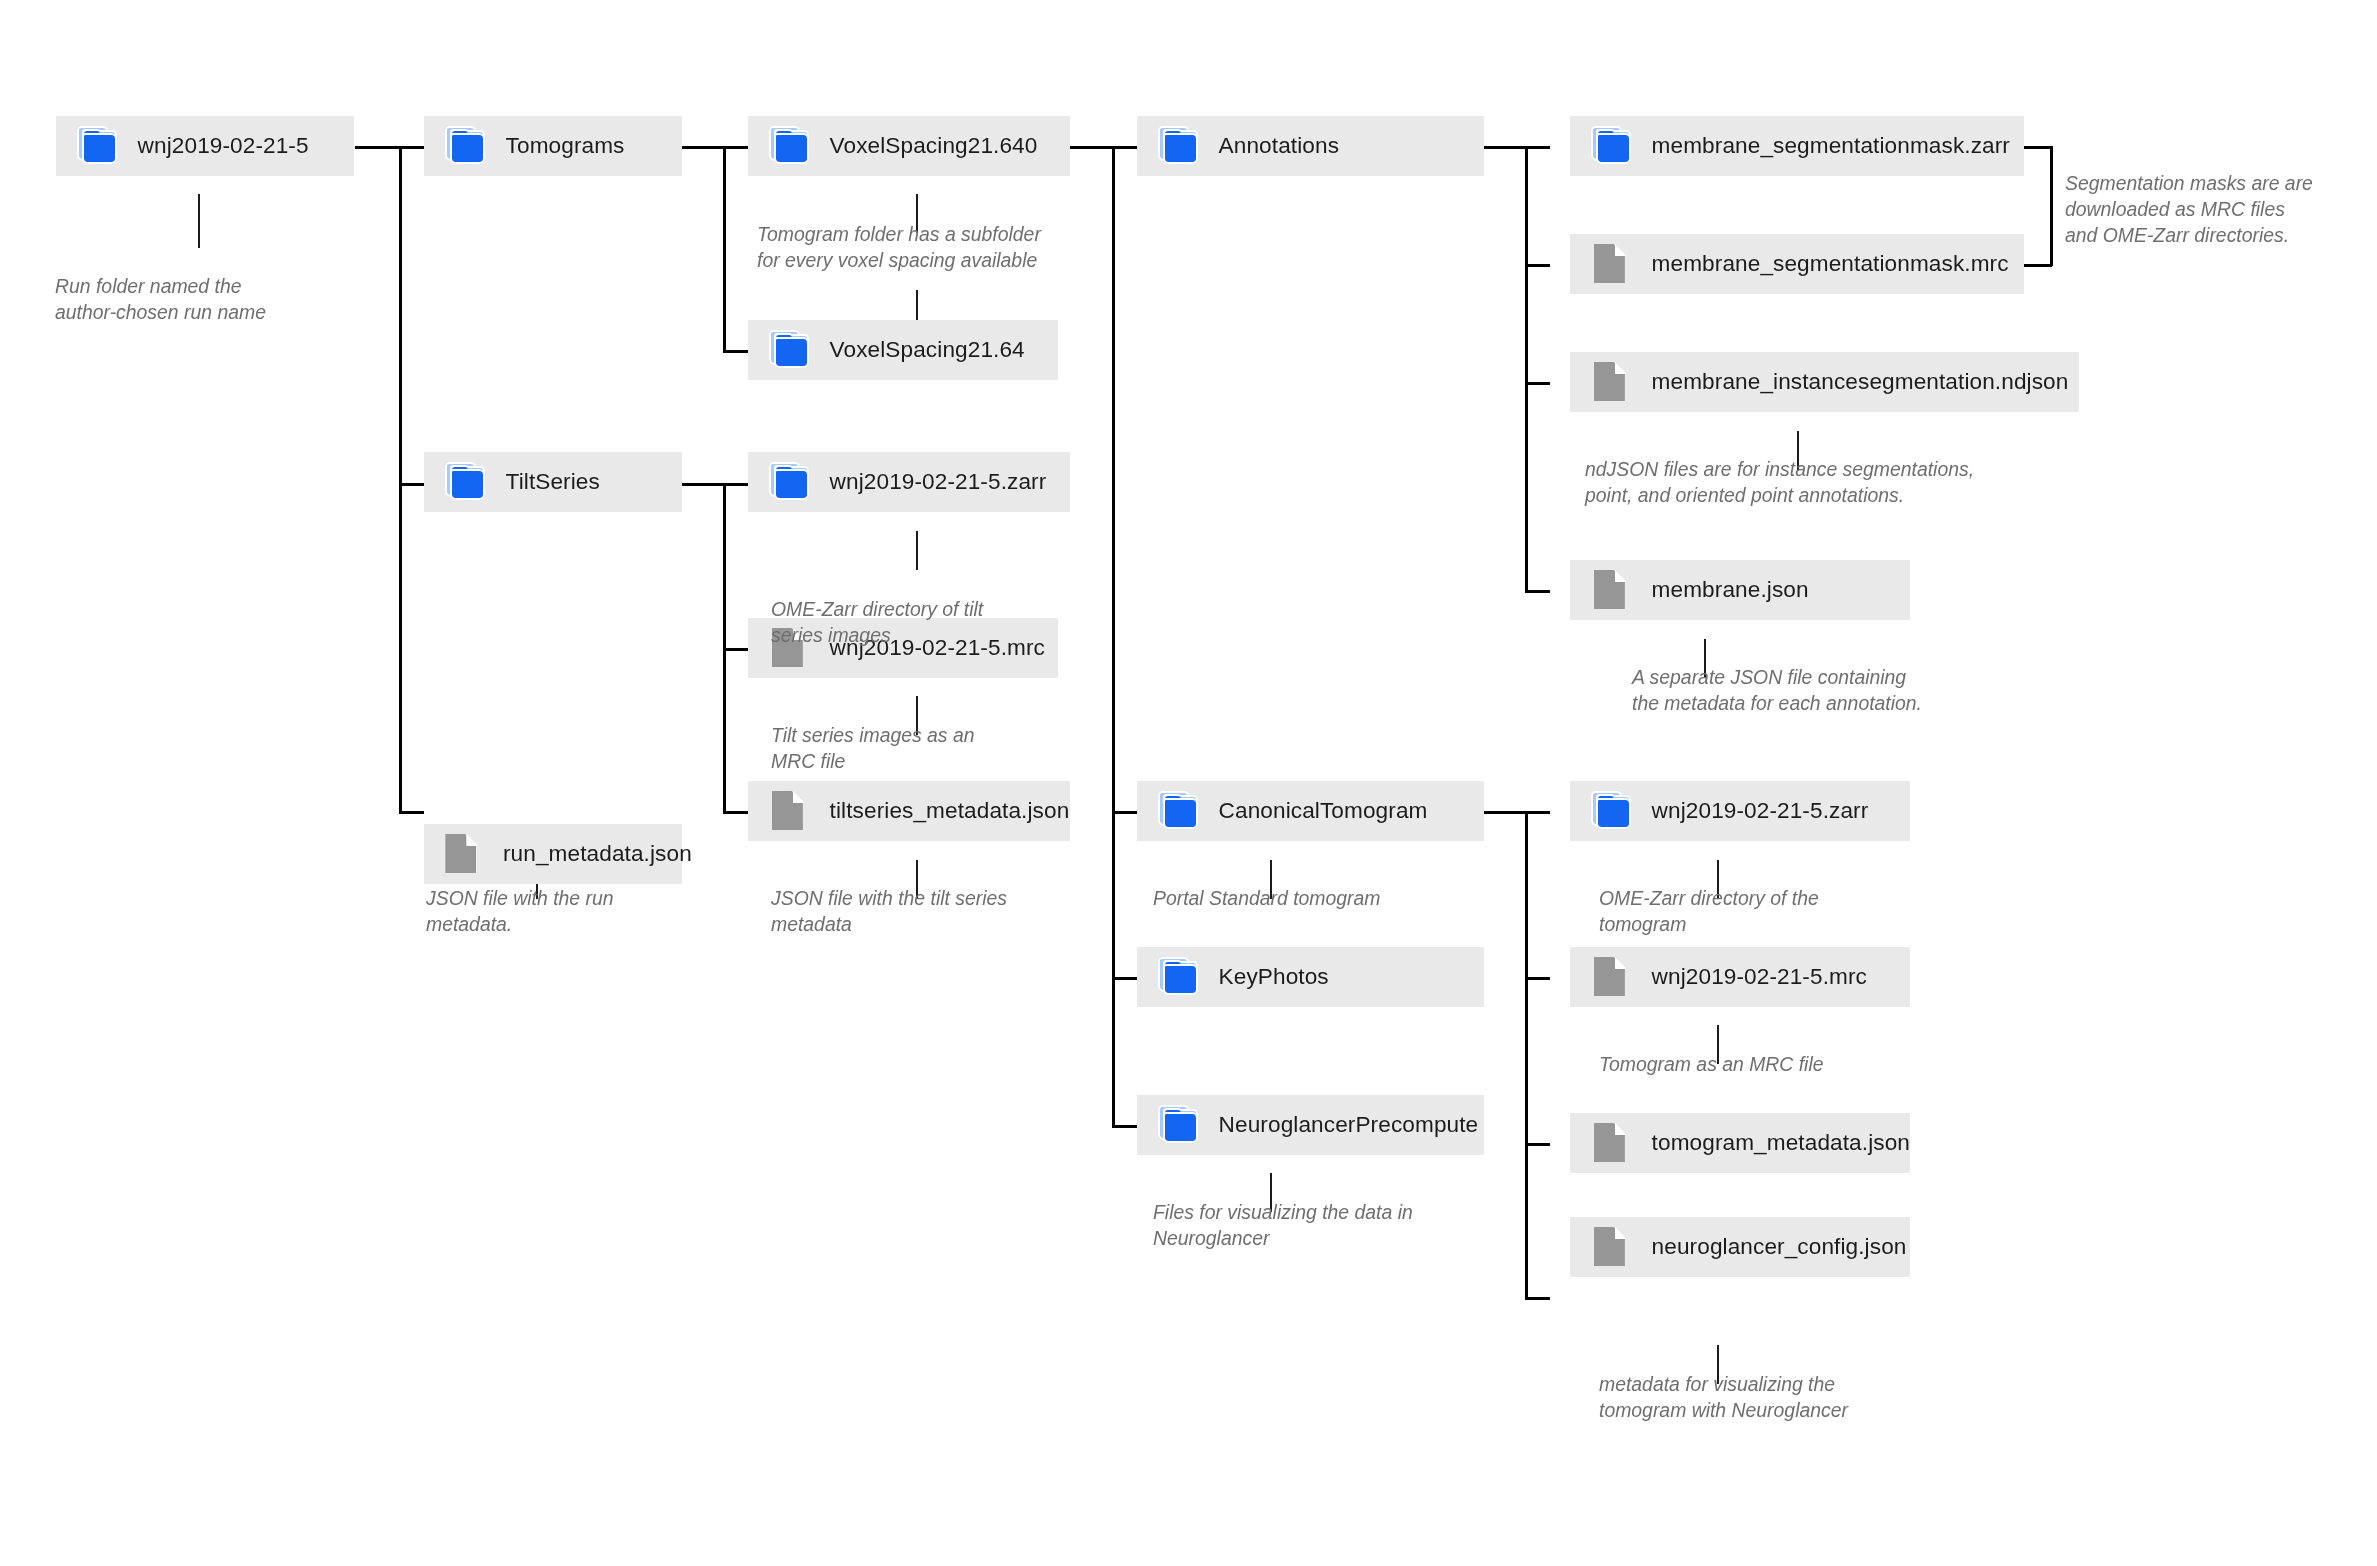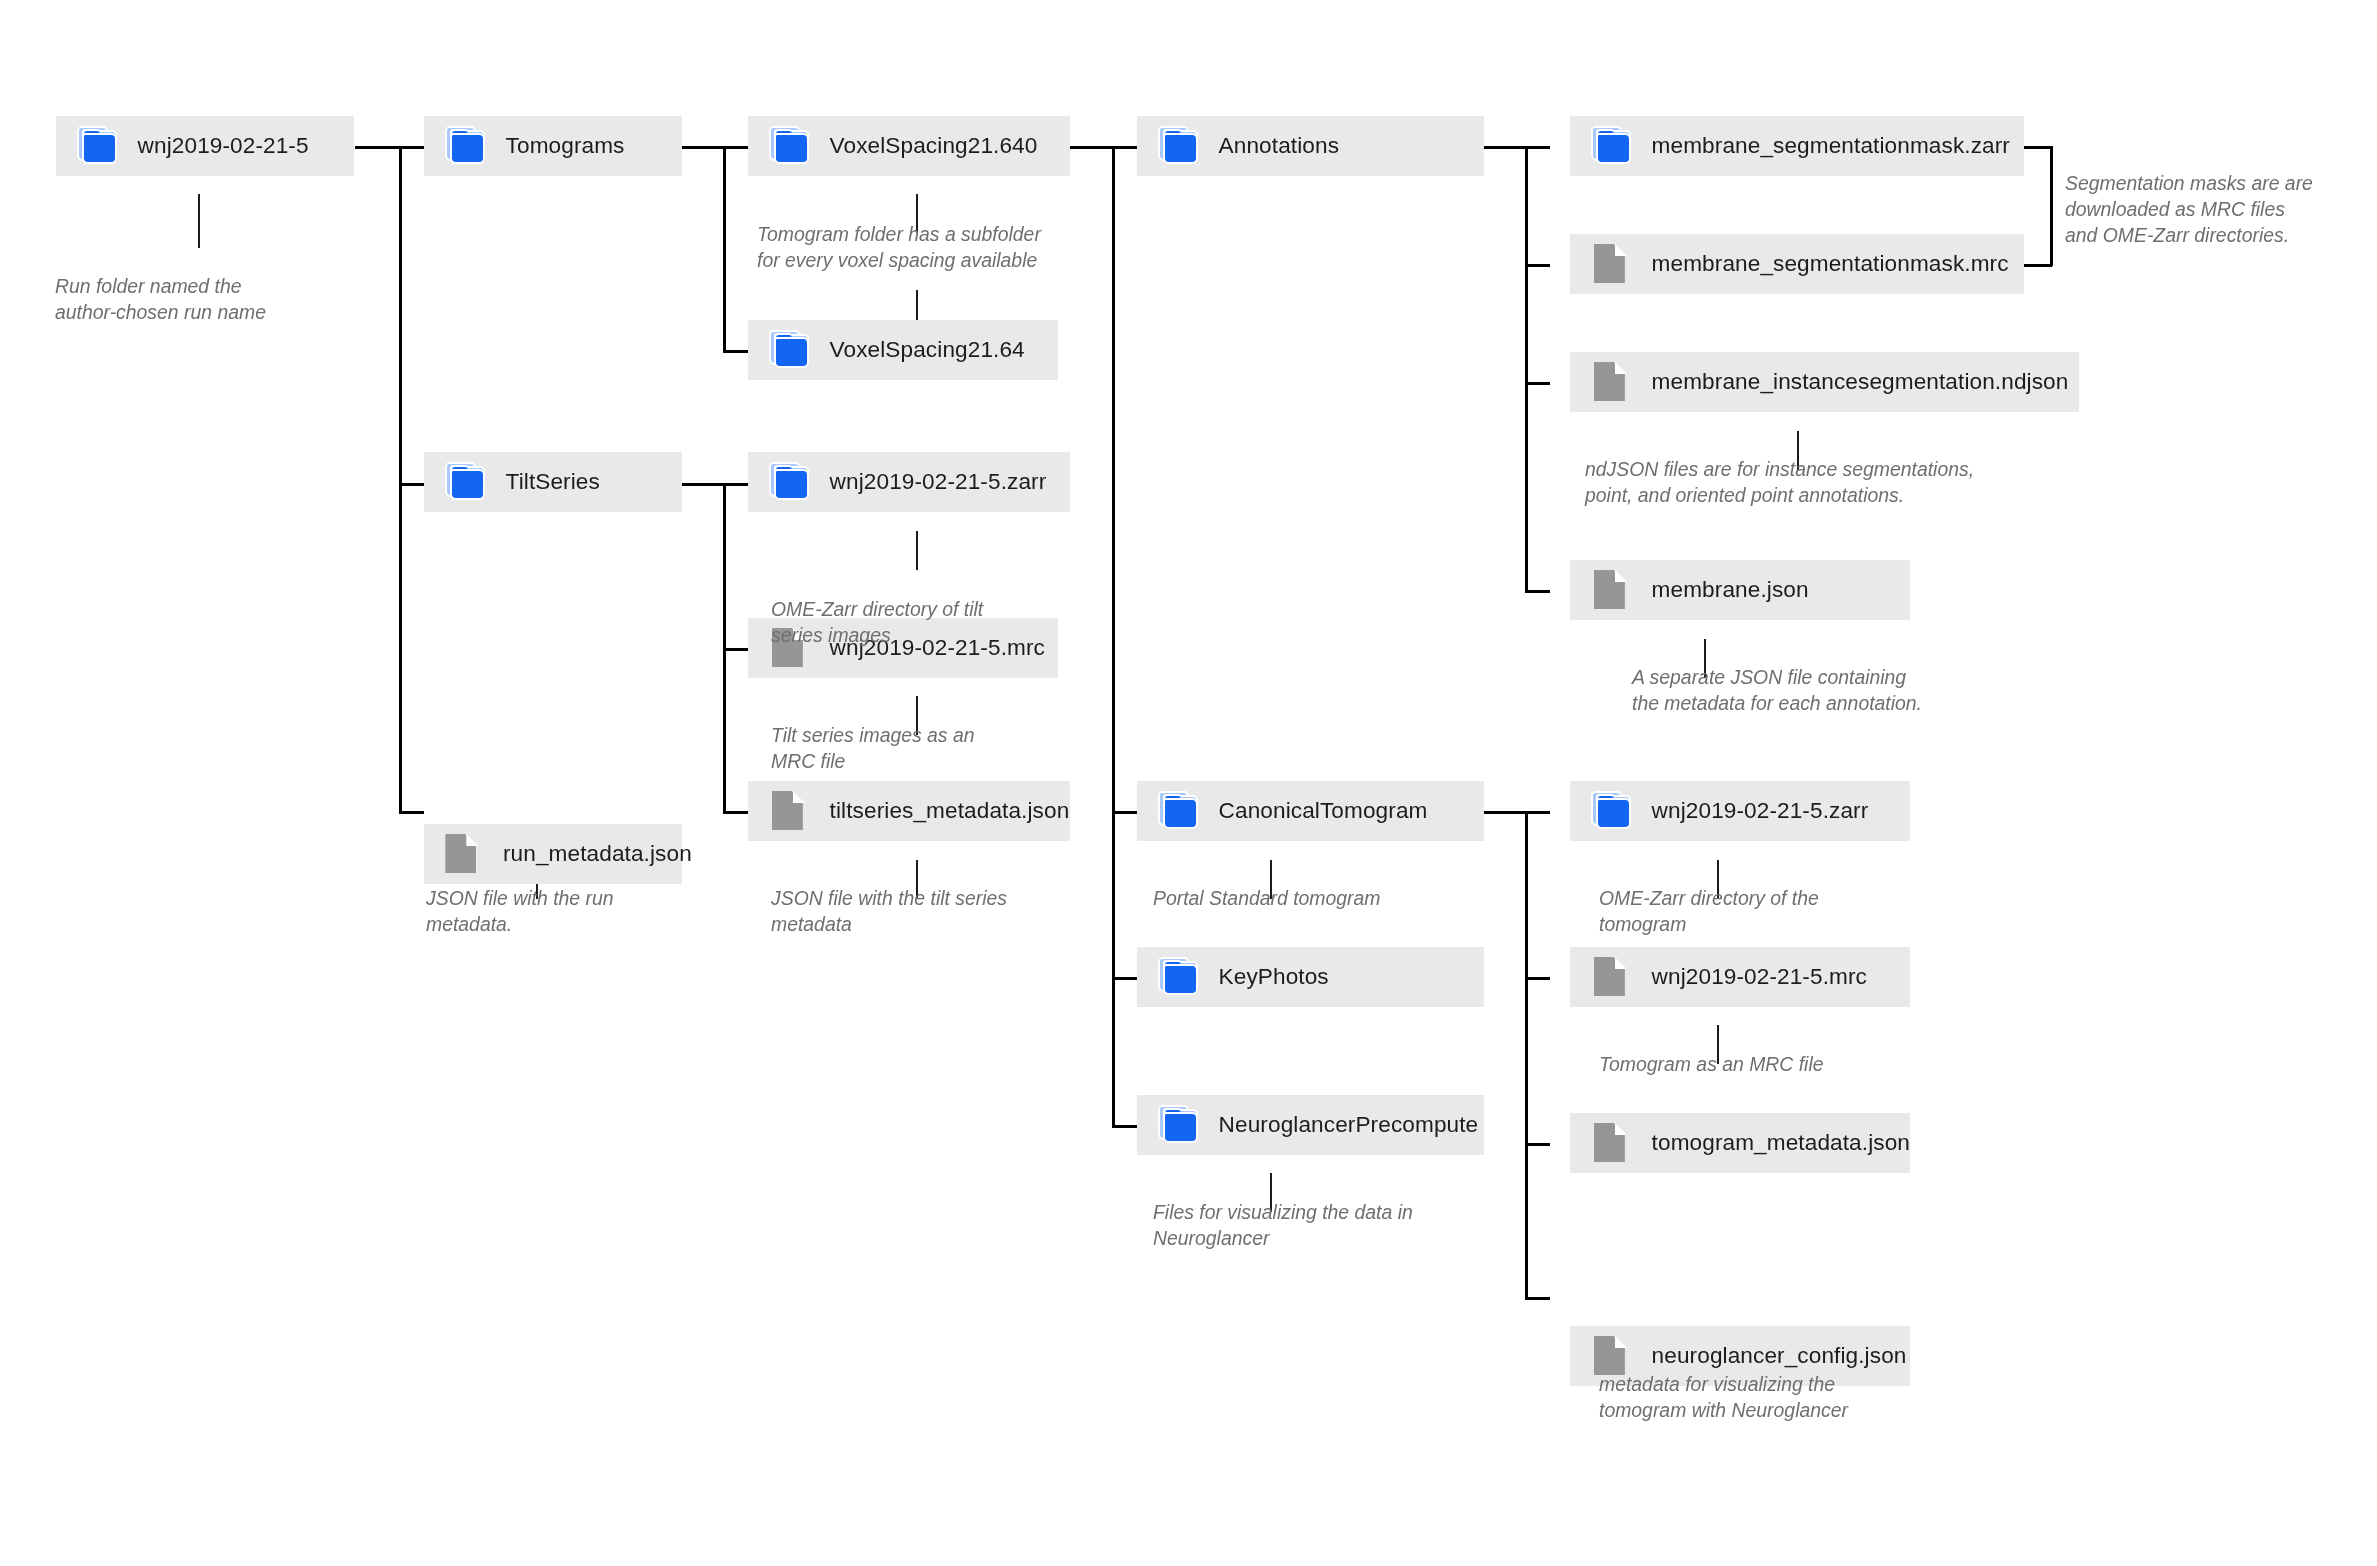--- a/index.html
+++ b/index.html
@@ -382,21 +382,21 @@
   <div class="node" style="left:1570px;top:1113px;width:340px;">
     <span class="ic">
       <span class="file">
           <span class="pg"></span>
           <span class="crn"></span>
         </span>
     </span>
     <span class="lbl">tomogram_metadata.json</span>
   </div>
 
-  <div class="node" style="left:1570px;top:1326px;width:340px;align-items:center;">
+  <div class="node" style="left:1570px;top:1217px;width:340px;align-items:center;">
     <span class="ic">
       <span class="file">
           <span class="pg"></span>
           <span class="crn"></span>
         </span>
     </span>
     <span class="lbl">neuroglancer_config.json</span>
   </div>
 
   <div class="cap" style="left:55px;top:273px;width:326px;">Run folder named the

